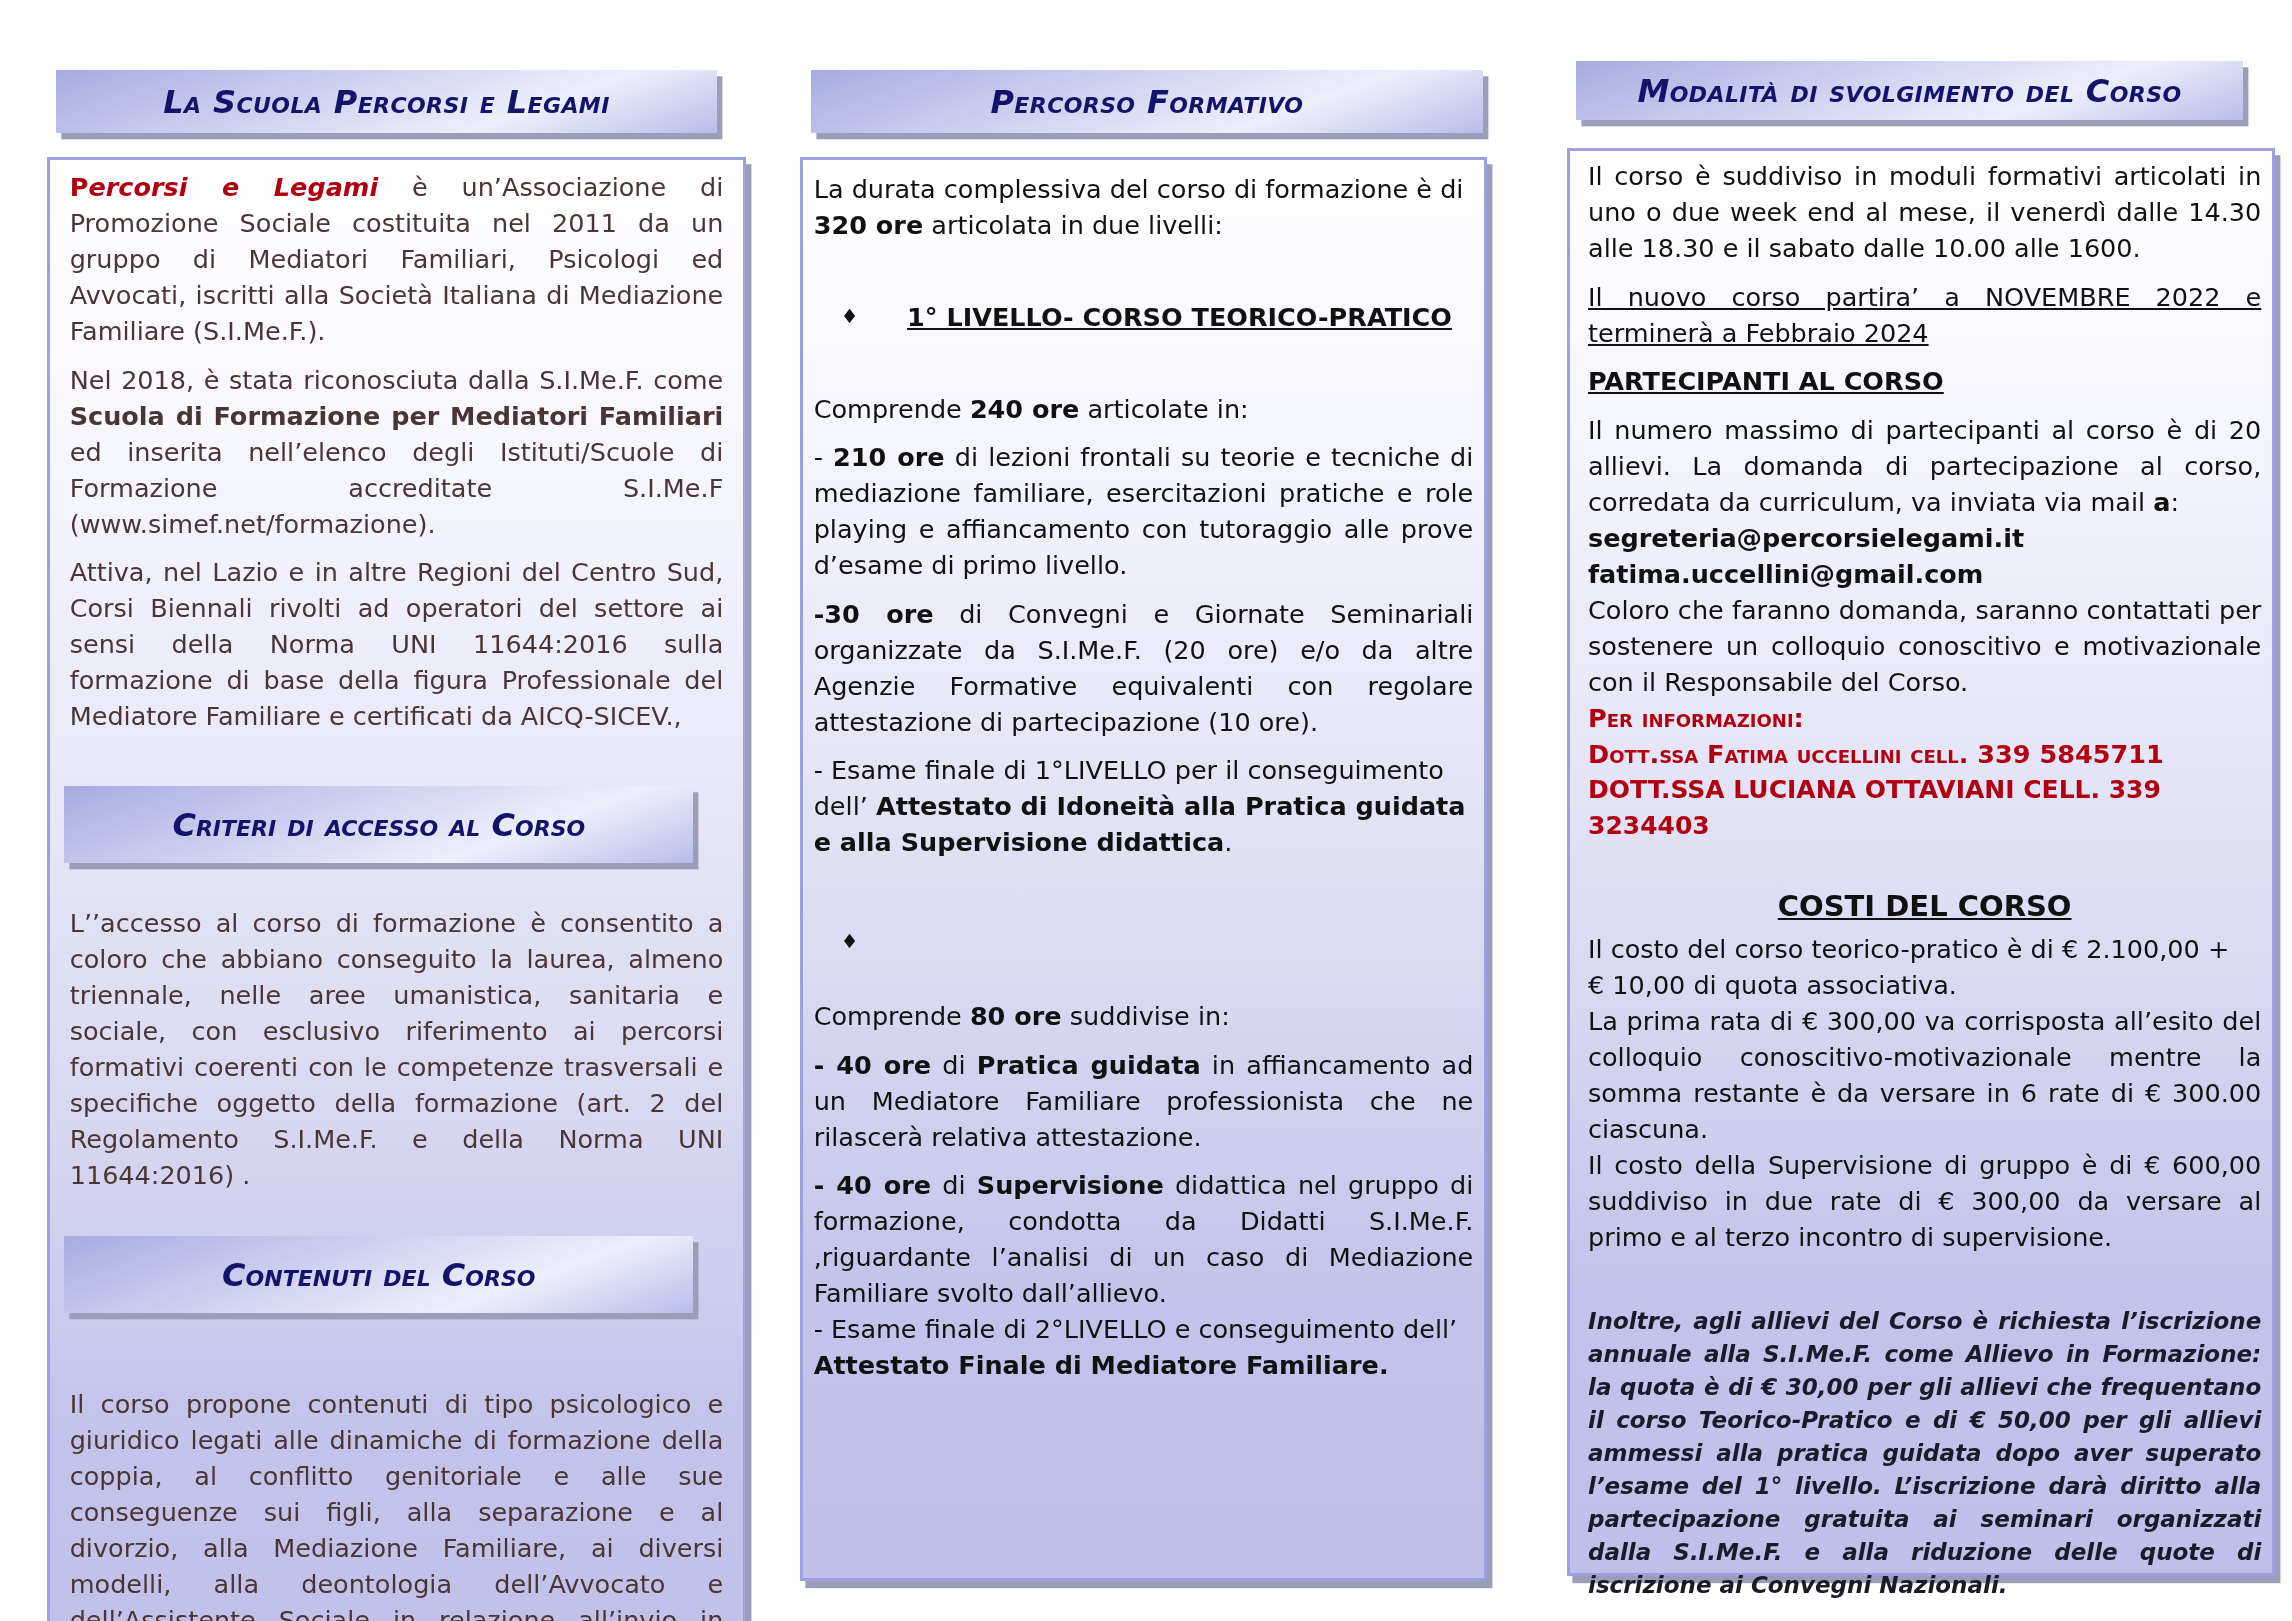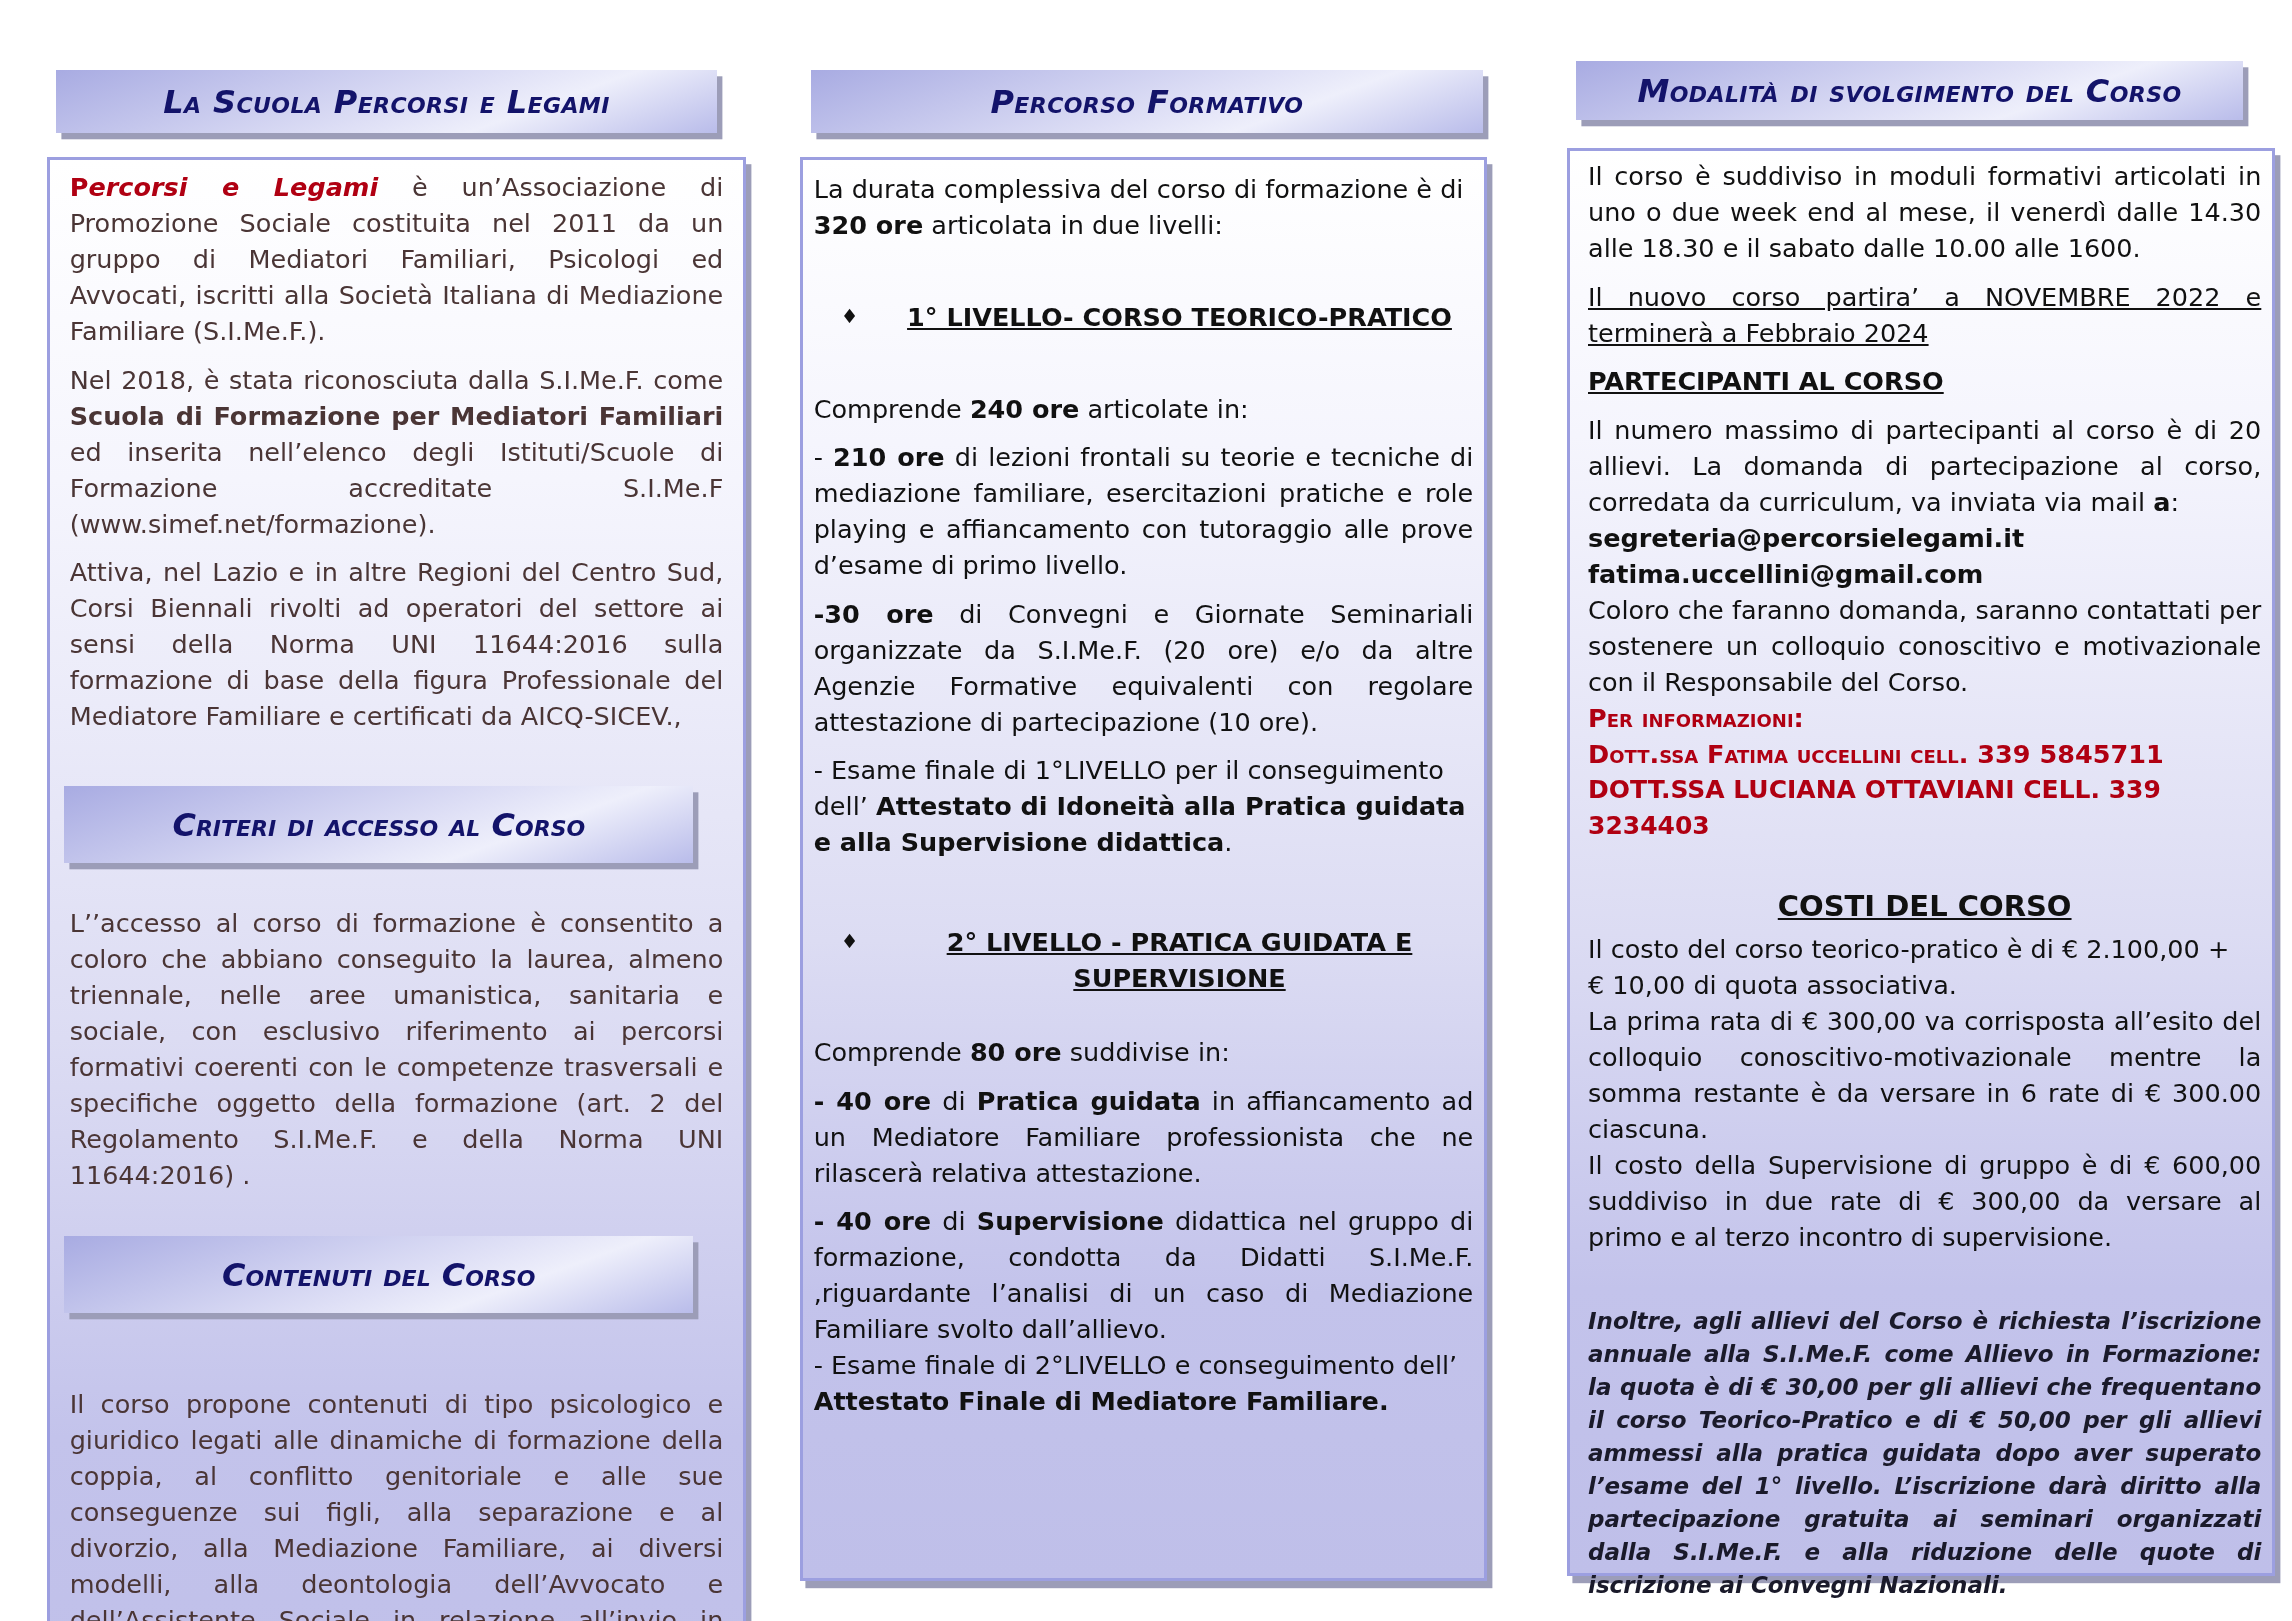--- a/index.html
+++ b/index.html
@@ -105,24 +105,20 @@
   </p>
   <p class="p" style="margin-bottom:12.5px;">
     <b>-30 ore</b><span> di  Convegni e Giornate Seminariali organizzate da S.I.Me.F. (20 ore) e/o da altre Agenzie Formative equivalenti con  regolare attestazione di partecipazione (10 ore).</span>
   </p>
   <p class="p" style="text-align:left;">
     <span>- Esame finale di 1°LIVELLO  per il conseguimento dell’ </span><b>Attestato di Idoneità alla Pratica guidata e alla Supervisione didattica</b><span>.</span>
   </p>
 
   <div class="lvl" style="margin-top:64px;">
     <span class="dia">♦</span>
-    <span class="t">
-      <span>2° LIVELLO - PRATICA GUIDATA E</span><br>
-      <span>SUPERVISIONE</span>
-    </span>
   </div>
 
   <p class="p" style="margin-top:38px; margin-bottom:12.5px;">
     <span>Comprende </span><b>80 ore</b><span> suddivise in:</span>
   </p>
   <p class="p" style="margin-bottom:12.5px;">
     <b>-  40  ore</b><span>  di </span><b>Pratica  guidata</b><span>  in affiancamento ad un Mediatore Familiare professionista che ne rilascerà relativa attestazione.</span>
   </p>
   <p class="p">
     <b>-  40  ore</b><span>  di  </span><b>Supervisione</b><span>  didattica nel gruppo di formazione, condotta da Didatti S.I.Me.F. ,riguardante l’analisi di un caso di Mediazione Familiare  svolto dall’allievo.</span>

